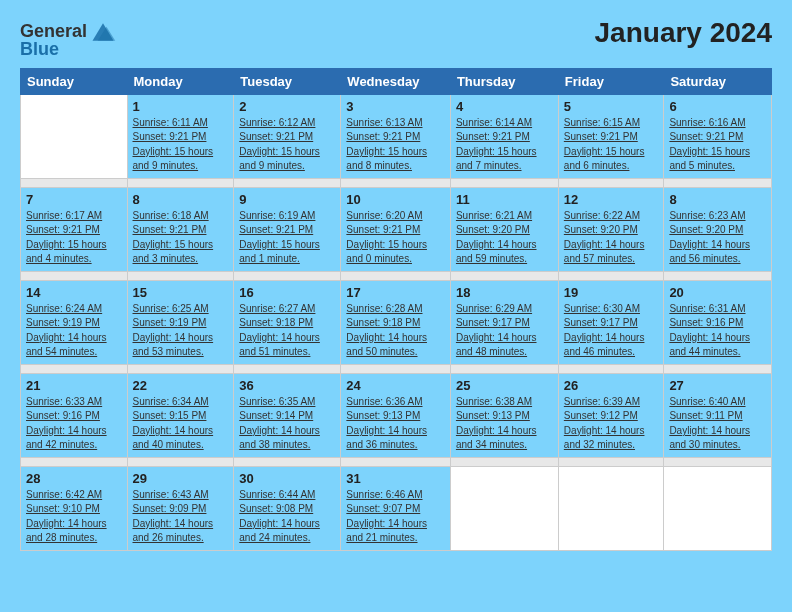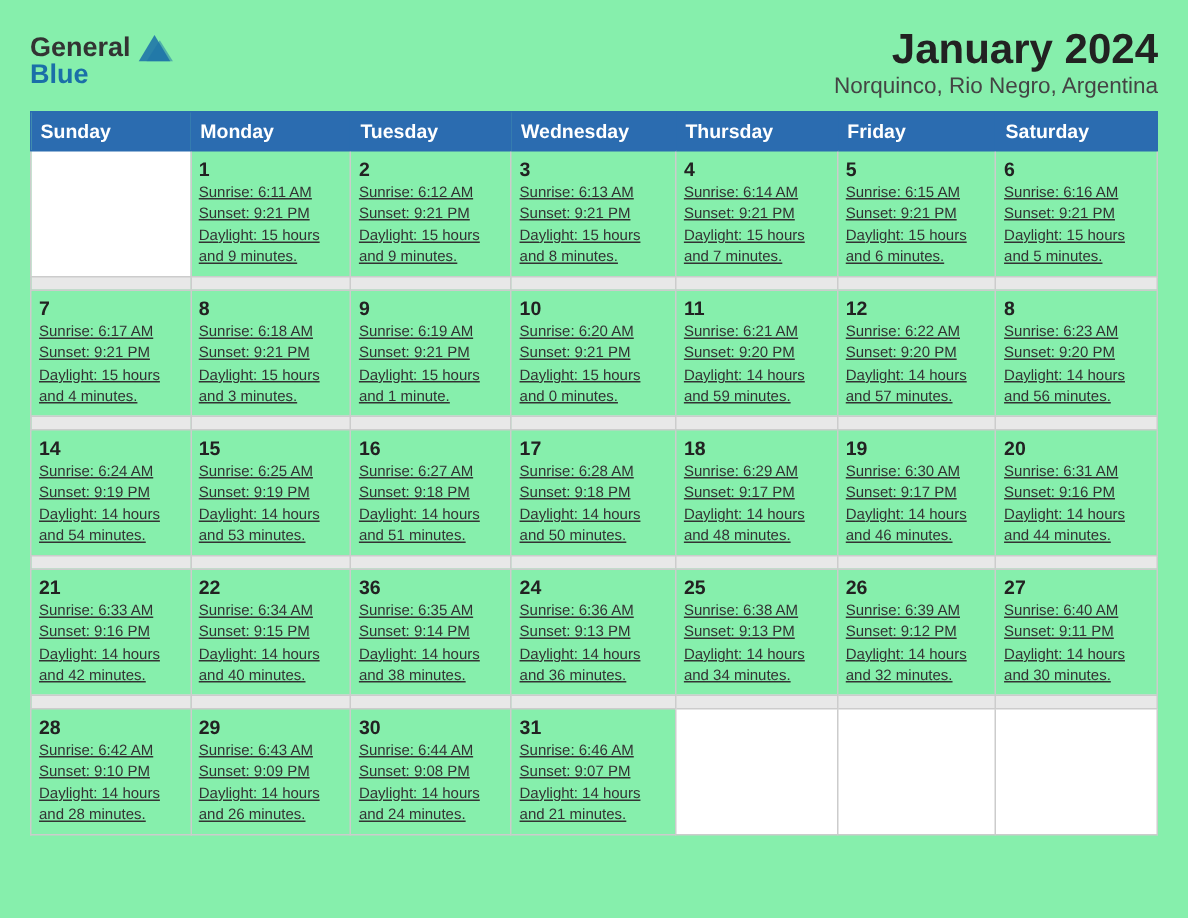--- a/index.html
+++ b/index.html
@@ -6,21 +6,21 @@
     body {
       font-family: Arial, sans-serif;
       background: #fff;
       width: 792px;
       min-height: 612px;
       padding: 0;
     }
     .page {
       width: 792px;
       min-height: 612px;
-      background: #86efac;
+      background: #7dd3fc;
       padding: 18px 20px 14px 20px;
     }
     .header {
       display: flex;
       justify-content: space-between;
       align-items: flex-start;
       margin-bottom: 8px;
     }
     .logo {
       display: flex;
@@ -108,21 +108,20 @@
           <svg class="logo-icon" viewBox="0 0 32 28" xmlns="http://www.w3.org/2000/svg">
             <polygon points="4,24 16,4 28,24" fill="#1a6fa8" opacity="0.85"></polygon>
             <polygon points="10,24 20,8 30,24" fill="#1a6fa8" opacity="0.5"></polygon>
           </svg>
         </div>
         <span class="logo-text" style="color:#1a6fa8;font-size:18px;font-weight:bold;margin-top:-6px;">Blue</span>
       </div>
     </div>
     <div class="title-block">
       <h1>January 2024</h1>
-      <h2>Norquinco, Rio Negro, Argentina</h2>
     </div>
   </div>
 
   <table class="calendar">
     <thead>
       <tr>
         <th>Sunday</th>
         <th>Monday</th>
         <th>Tuesday</th>
         <th>Wednesday</th>

